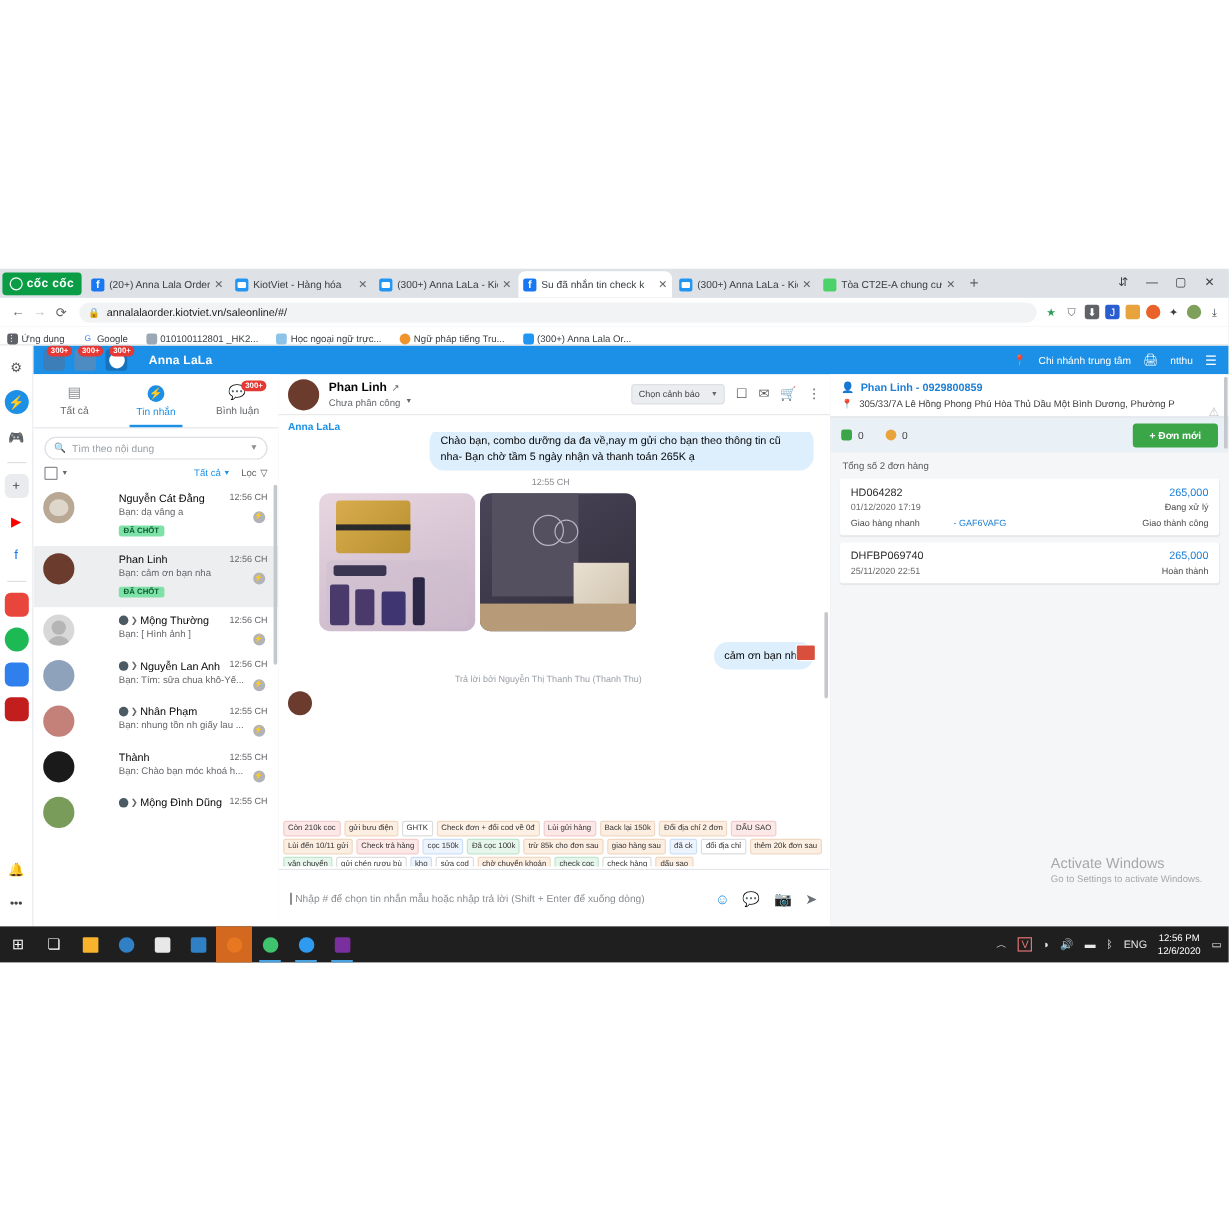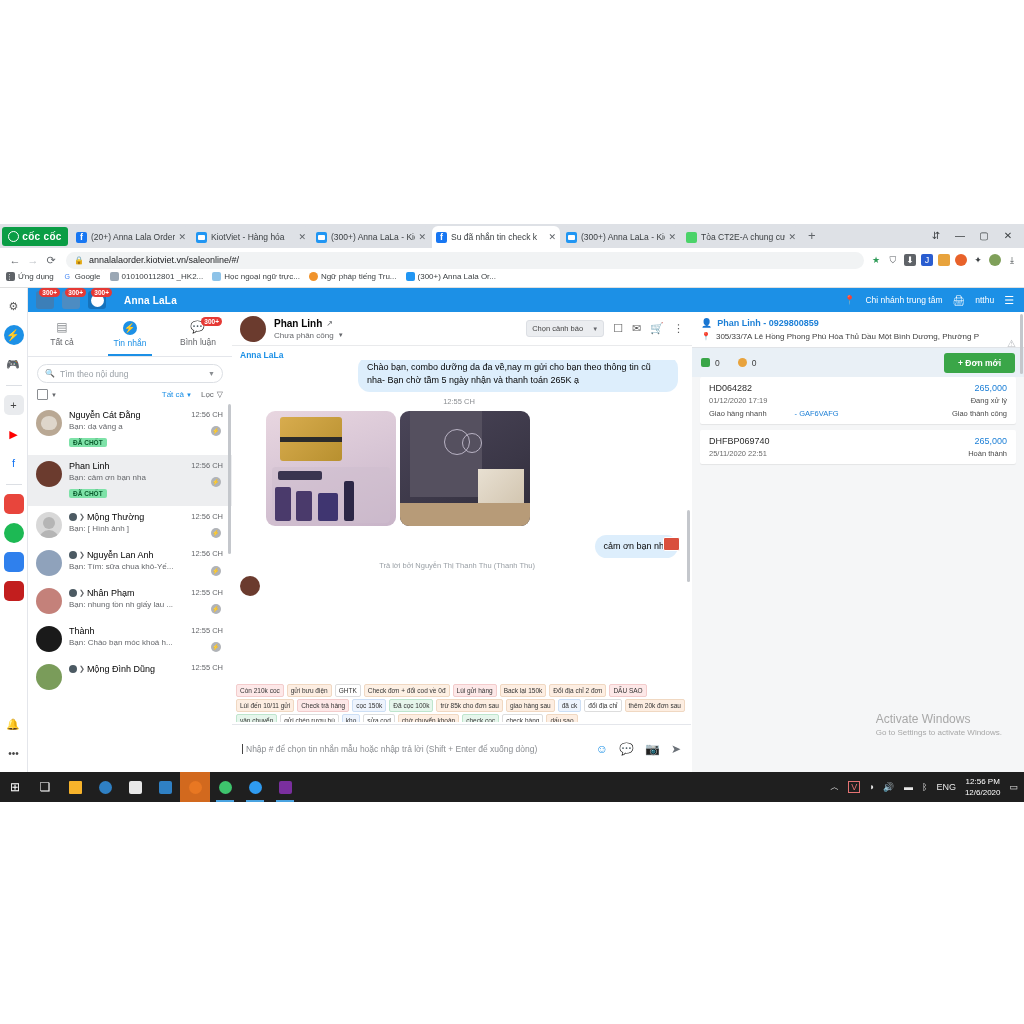--- a/index.html
+++ b/index.html
@@ -43,22 +43,22 @@
   .navbtn{width:18px;text-align:center;font-size:11px;color:#5f6368;}
   .navbtn.dim{color:#bdc1c6;}
   .omnibox{flex:1 1 auto;height:17px;background:#f1f3f4;border-radius:9px;display:flex;align-items:center;
            padding:0 8px;margin:0 6px;box-sizing:border-box;}
   .lock{font-size:8px;color:#5f6368;margin-right:5px;}
   .url{font-size:9px;color:#202124;white-space:nowrap;}
   .omniicons{display:flex;align-items:center;gap:5px;}
   .oic{width:12px;height:12px;border-radius:2px;display:inline-block;font-size:9px;line-height:12px;text-align:center;}
 
   
-  .bmrow{height:16px;background:#fff;display:flex;align-items:flex-start;padding:0 6px;box-sizing:border-box;
-         border-bottom:1px solid #e0e0e0;gap:9px;}
+  .bmrow{height:16px;background:#fff;display:flex;align-items:flex-end;padding:0 6px;box-sizing:border-box;
+         border-bottom:1px solid #e0e0e0;gap:15px;}
   .bm{display:flex;align-items:center;gap:3px;}
   .bm .bi{width:9px;height:9px;border-radius:2px;font-size:7px;line-height:9px;text-align:center;color:#fff;}
   .bm .bt{font-size:8px;color:#3c4043;white-space:nowrap;}
 
   
   .app{position:absolute;left:0;top:64px;width:1024px;height:484px;background:#fff;overflow:hidden;}
 
   
   .rail{position:absolute;left:0;top:0;width:28px;height:484px;background:#fff;border-right:1px solid #e4e6eb;
         display:flex;flex-direction:column;align-items:center;padding-top:8px;box-sizing:border-box;}
@@ -96,21 +96,21 @@
   .searchbox .sc{font-size:7px;color:#8a8d91;}
   .filterrow{display:flex;align-items:center;padding:1px 9px 4px;}
   .filterrow .cbx{width:9px;height:9px;border:1px solid #8a8d91;border-radius:1px;}
   .filterrow .ca{font-size:6px;color:#65676b;margin-left:3px;}
   .filterrow .sp2{flex:1 1 auto;}
   .filterrow .ft{font-size:8px;color:#1c90e6;margin-right:2px;}
   .filterrow .fc{font-size:6px;color:#1c90e6;margin-right:9px;}
   .filterrow .lo{font-size:8px;color:#65676b;margin-right:3px;}
   .filterrow .fi{font-size:8px;color:#65676b;}
   .convlist{position:relative;height:360px;overflow:hidden;}
-  .conv{display:flex;padding:6px 9px 6px 8px;box-sizing:border-box;position:relative;}
+  .conv{display:flex;padding:6px 9px 6px 8px;box-sizing:border-box;position:relative;gap:30px;}
   .conv.sel{background:#edeef0;}
   .avatar{width:26px;height:26px;border-radius:50%;flex:0 0 26px;margin-right:7px;overflow:hidden;position:relative;}
   .cbody{flex:1 1 auto;min-width:0;}
   .cname{font-size:9px;color:#050505;white-space:nowrap;overflow:hidden;text-overflow:ellipsis;display:flex;align-items:center;gap:2px;}
   .cname .pg{width:8px;height:8px;border-radius:50%;flex:0 0 8px;}
   .cname .arw{font-size:7px;color:#65676b;}
   .csnip{font-size:8px;color:#65676b;white-space:nowrap;overflow:hidden;text-overflow:ellipsis;margin-top:2px;}
   .ctime{position:absolute;right:9px;top:6px;font-size:7.5px;color:#65676b;text-align:right;width:34px;line-height:9px;}
   .cmsgicon{position:absolute;right:11px;top:22px;width:10px;height:10px;border-radius:50%;background:#b0b3b8;
             color:#fff;font-size:6px;line-height:10px;text-align:center;}
@@ -609,20 +609,21 @@
             <span class="n">0</span>
           </div>
           <div class="stat">
             <span class="sq" style="background:#e8a33d;border-radius:50%;"></span>
             <span class="n">0</span>
           </div>
           <div class="neworder">+ Đơn mới</div>
         </div>
 
 
+        <div class="crmtotal">Tổng số 2 đơn hàng</div>
 
         <div class="order">
           <div class="orow">
             <span class="ocode">HD064282</span>
             <span class="oamt">265,000</span>
           </div>
           <div class="orow">
             <span class="odate">01/12/2020 17:19</span>
             <span class="ostat">Đang xử lý</span>
           </div>

